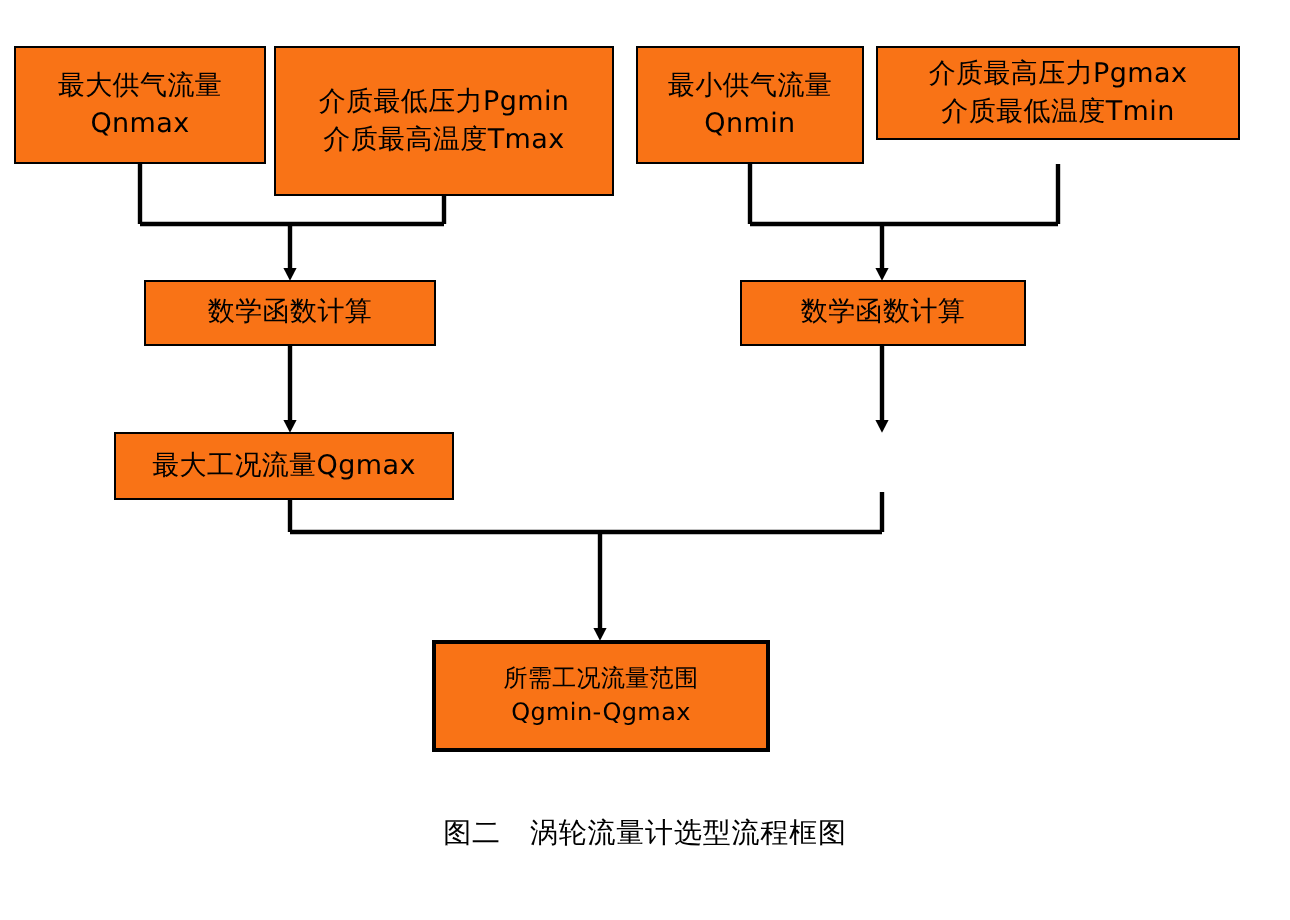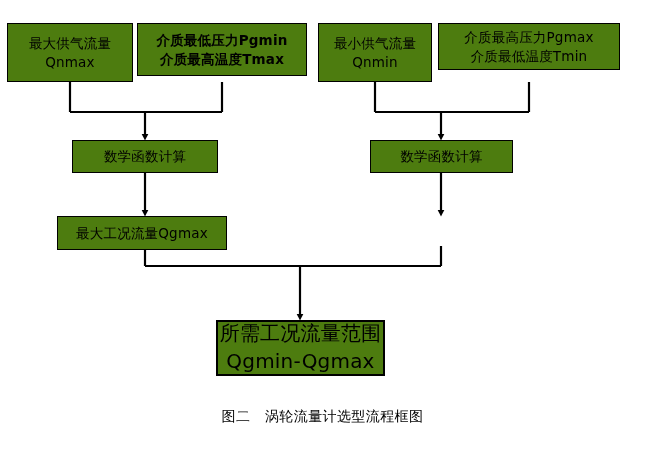--- a/index.html
+++ b/index.html
@@ -23,51 +23,51 @@
     position: absolute;
     left: 0;
     top: 0;
     width: 645px;
     height: 460px;
   }
   .node {
     position: absolute;
     box-sizing: border-box;
     border: 1.5px solid #000000;
-    background: #4d7c0f;
+    background: #f97316;
     display: flex;
     flex-direction: column;
     align-items: center;
     justify-content: center;
     text-align: center;
     line-height: 1.38;
     font-size: 13.5px;
     letter-spacing: 0.2px;
     z-index: 2;
   }
   .node.thick {
     border-width: 2.5px;
   }
   .node .line {
     display: block;
     white-space: nowrap;
   }
   
   #node-qnmax      { left: 7px;   top: 23px;  width: 126px; height: 59px; }
-  #node-pgmin-tmax { left: 137px; top: 23px;  width: 170px; height: 53px; font-weight: bold; }
+  #node-pgmin-tmax { left: 137px; top: 23px;  width: 170px; height: 75px; }
   #node-qnmin      { left: 318px; top: 23px;  width: 114px; height: 59px; }
   #node-pgmax-tmin { left: 438px; top: 23px;  width: 182px; height: 47px; }
   
   #node-calc-left  { left: 72px;  top: 140px; width: 146px; height: 33px; }
   #node-calc-right { left: 370px; top: 140px; width: 143px; height: 33px; }
   
   #node-qgmax      { left: 57px;  top: 216px; width: 170px; height: 34px; }
   #node-qgmin      { left: 358px; top: 216px; width: 182px; height: 30px; }
   
-  #node-result     { left: 216px; top: 320px; width: 169px; height: 56px; font-size: 20px; }
+  #node-result     { left: 216px; top: 320px; width: 169px; height: 56px; font-size: 12px; }
 
   #caption {
     position: absolute;
     left: 0;
     top: 408px;
     width: 645px;
     text-align: center;
     font-size: 14px;
     letter-spacing: 0.4px;
     white-space: pre;

